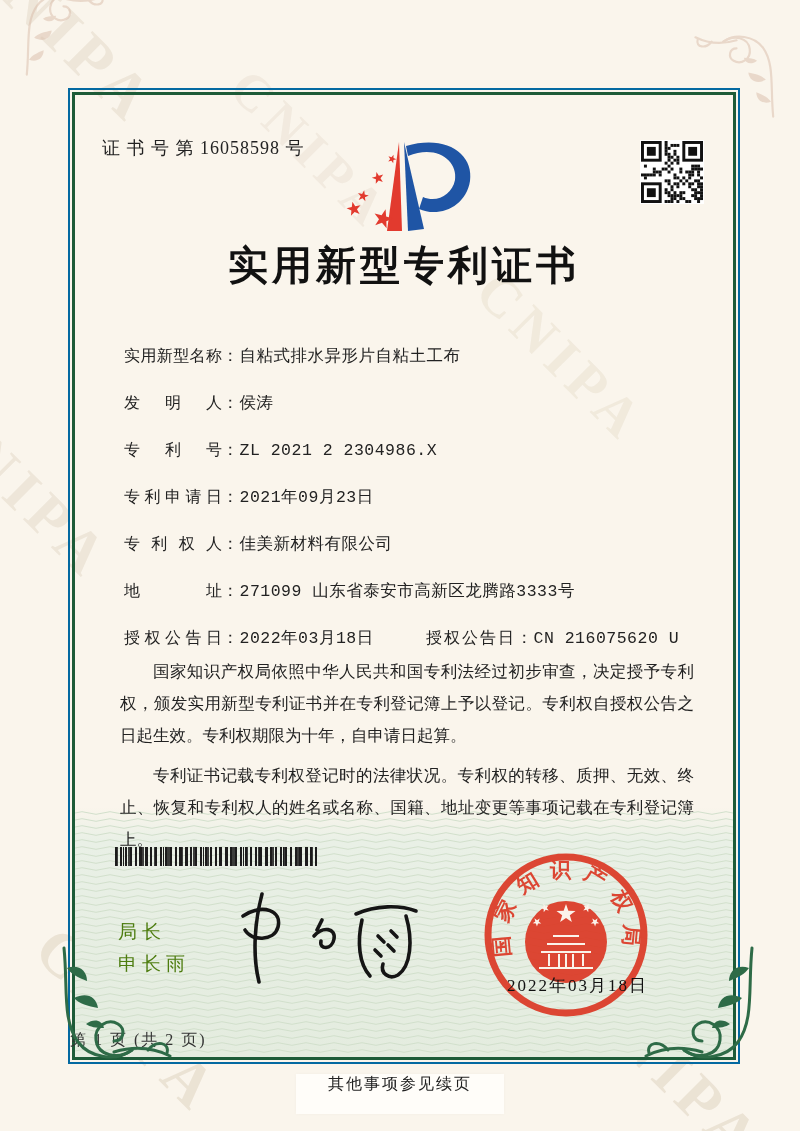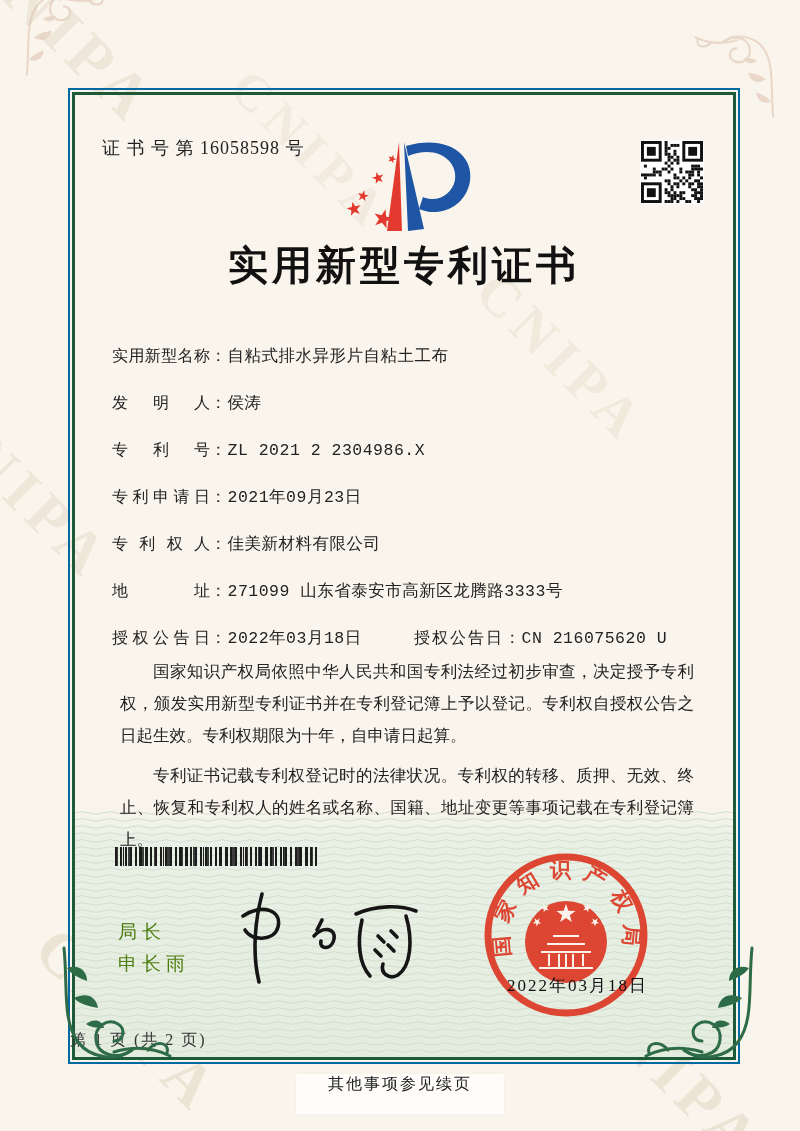--- a/index.html
+++ b/index.html
@@ -49,21 +49,21 @@
   .logo{position:absolute;left:272px;top:44px;}
   .title{
     position:absolute;left:0;top:148px;width:100%;
     text-align:center;font-size:40px;font-weight:700;letter-spacing:4px;color:#111;
   }
   
   .fields{position:absolute;left:42px;top:255px;width:592px;}
   .field-row{position:relative;height:47px;font-size:16.5px;color:#222;white-space:nowrap;}
   .flabel{
     display:inline-block;width:98px;font-size:16px;
-    text-align:justify;text-align-last:justify;vertical-align:baseline;
+    text-align:justify;text-align-last:justify;vertical-align:baseline;margin-left:12px;
   }
   .colon{display:inline-block;}
   .fvalue{margin-left:1px;letter-spacing:0.5px;font-family:Liberation Mono, monospace;}
   .grant2{position:absolute;left:302px;top:0;}
   .grant2 .flabel{width:auto;letter-spacing:2px;text-align-last:auto;}
   
   .body-text{
     position:absolute;left:42px;top:558px;width:590px;
     font-size:16.5px;line-height:32px;text-align:justify;color:#222;
   }

